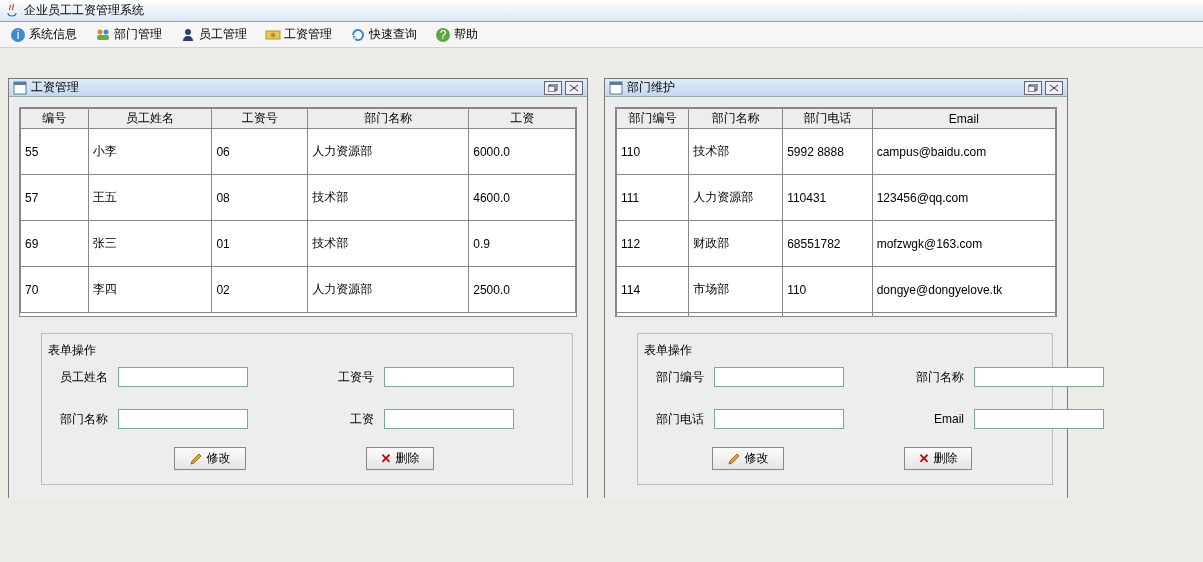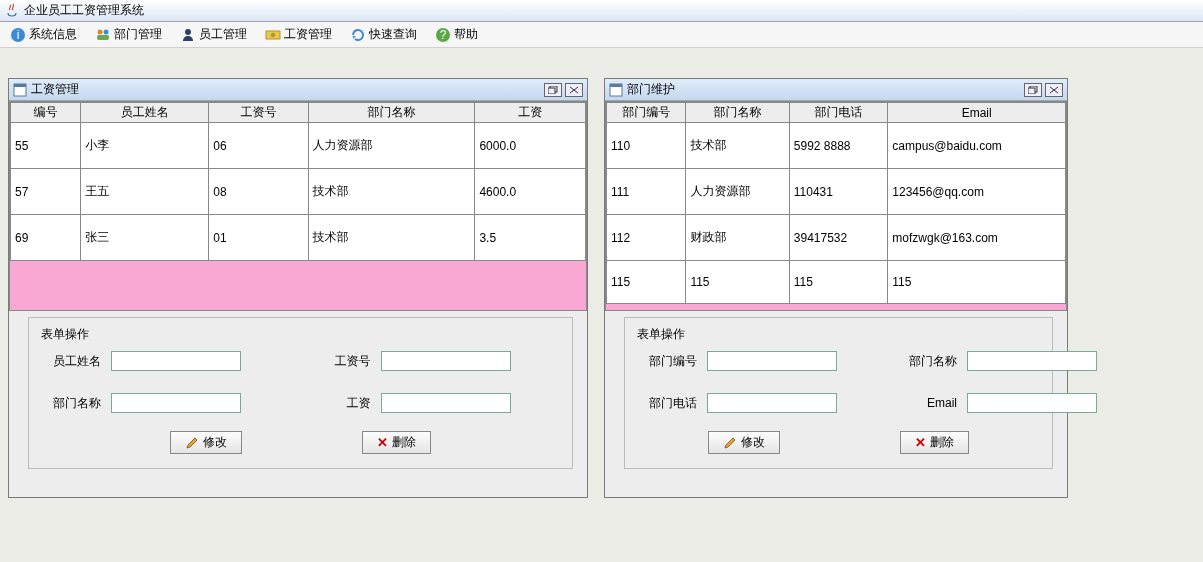--- a/index.html
+++ b/index.html
@@ -15,26 +15,26 @@
 
 .workspace { position: relative; background: #ecece7; height: 514px; padding: 30px 8px 0 8px; display:flex; gap:16px; }
 
 .mdi-window { background: #ededed; border: 1px solid #7a7a7a; display:flex; flex-direction:column; }
 .mdi-title { background: linear-gradient(#e0ecfa, #c5d7ef); height: 22px; border-bottom:1px solid #9aa; display:flex; align-items:center; padding:0 4px; }
 .mdi-title .frame-icon { width:14px; height:14px; margin-right:4px; }
 .mdi-title .spacer { flex:1; }
 .mdi-title .win-btn { width:18px; height:14px; border:1px solid #666; margin-left:3px; background:#eef; display:flex; align-items:center; justify-content:center; font-size:10px; cursor:default; }
 .mdi-body { flex:1; background:#ededed; display:flex; flex-direction:column; }
 
-.tbl-wrap { border:1px solid #888; background:#f9a8d4; height:210px; overflow:hidden; }
+.tbl-wrap { margin:10px; border:1px solid #888; background:#ffffff; height:210px; overflow:hidden; }
 table { border-collapse: collapse; width:100%; }
 th { background:#ededed; border:1px solid #888; font-weight:normal; padding:1px 2px; text-align:center; height:18px; }
 td { border:1px solid #888; padding:14px 4px; height:16px; background:#fff; }
 
-.form-section { margin: 6px 14px 14px 19px; border:1px solid #bbb; padding:8px 12px 14px 12px; }
+.form-section { margin: 6px 14px 14px 32px; border:1px solid #bbb; padding:8px 12px 14px 6px; }
 .form-title { margin-bottom:8px; }
 .form-grid { display:grid; grid-template-columns: 1fr 1fr; row-gap:22px; column-gap:20px; }
 .form-grid.wide { column-gap:60px; }
 .field { display:flex; align-items:center; gap:10px; }
 .field label { width:60px; text-align:right; }
 .field input { width:130px; height:20px; border:1px solid #7a9; background:#fff; padding:0 3px; }
 .buttons { display:flex; justify-content:center; gap:120px; margin-top:18px; }
 .btn { display:flex; align-items:center; gap:4px; padding:2px 14px; border:1px solid #888; background:linear-gradient(#fdfdfd,#e4e4e4); cursor:default; }
 .icon-pencil { width:14px; height:14px; }
 .icon-x { color:#c00; font-weight:bold; font-size:13px; }
@@ -150,21 +150,28 @@
                 <td>王五</td>
                 <td>08</td>
                 <td>技术部</td>
                 <td>4600.0</td>
               </tr>
               <tr>
                 <td>69</td>
                 <td>张三</td>
                 <td>01</td>
                 <td>技术部</td>
-                <td>3.5</td>
+                <td>0.9</td>
+              </tr>
+              <tr>
+                <td>70</td>
+                <td>李四</td>
+                <td>02</td>
+                <td>人力资源部</td>
+                <td>2500.0</td>
               </tr>
             </tbody>
         </table>
       </div>
       <div class="form-section">
         <div class="form-title">表单操作</div>
         <div class="form-grid">
           <div class="field">
             <label>员工姓名</label>
             <input type="text" style="">
@@ -239,22 +246,28 @@
               </tr>
               <tr>
                 <td>111</td>
                 <td>人力资源部</td>
                 <td>110431</td>
                 <td>123456@qq.com</td>
               </tr>
               <tr>
                 <td>112</td>
                 <td>财政部</td>
-                <td>39417532</td>
+                <td>68551782</td>
                 <td>mofzwgk@163.com</td>
+              </tr>
+              <tr>
+                <td>114</td>
+                <td>市场部</td>
+                <td>110</td>
+                <td>dongye@dongyelove.tk</td>
               </tr>
               <tr>
                 <td>115</td>
                 <td>115</td>
                 <td>115</td>
                 <td>115</td>
               </tr>
             </tbody>
         </table>
       </div>

